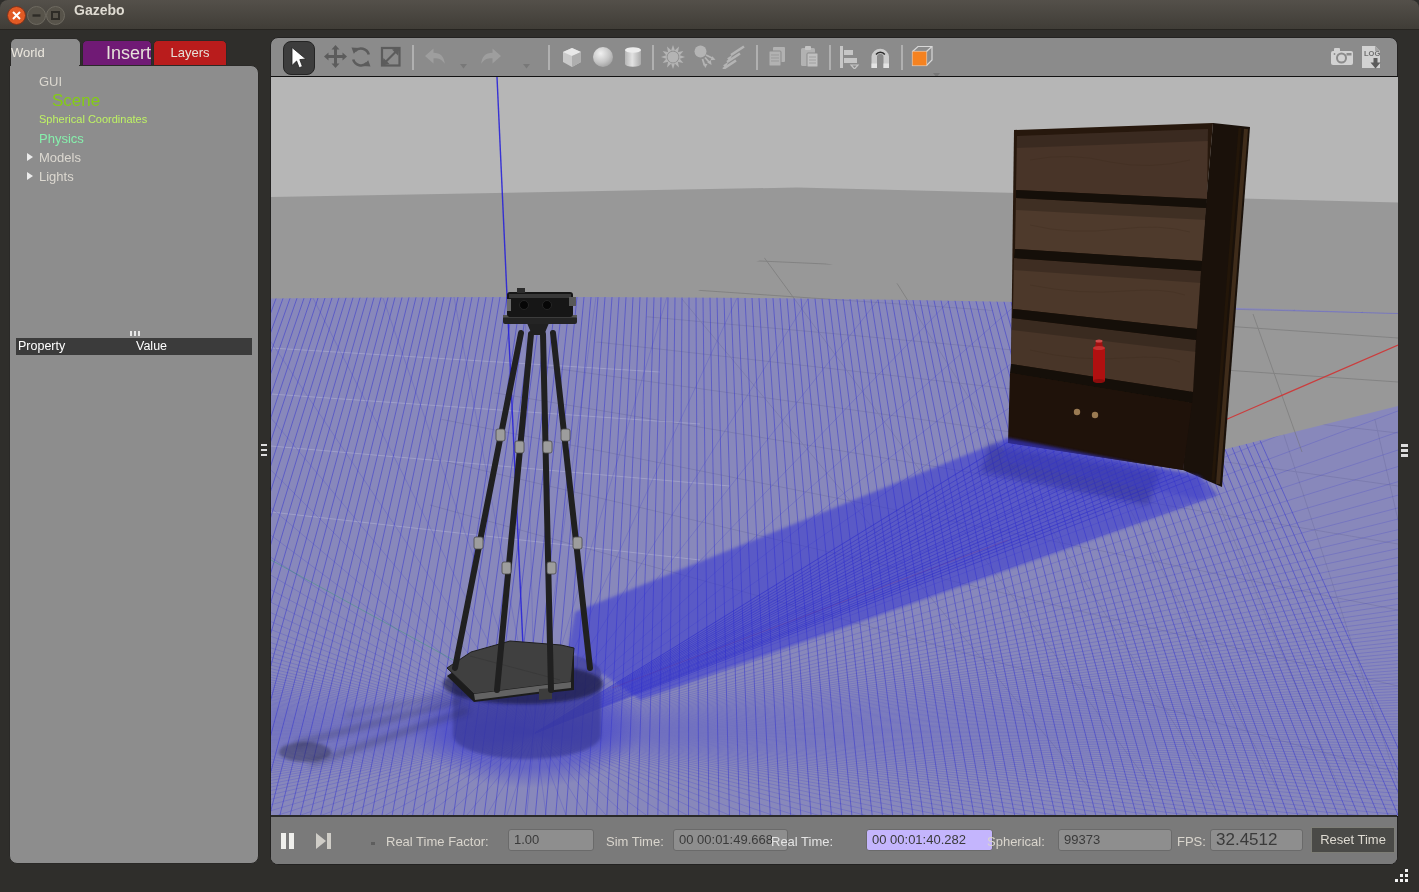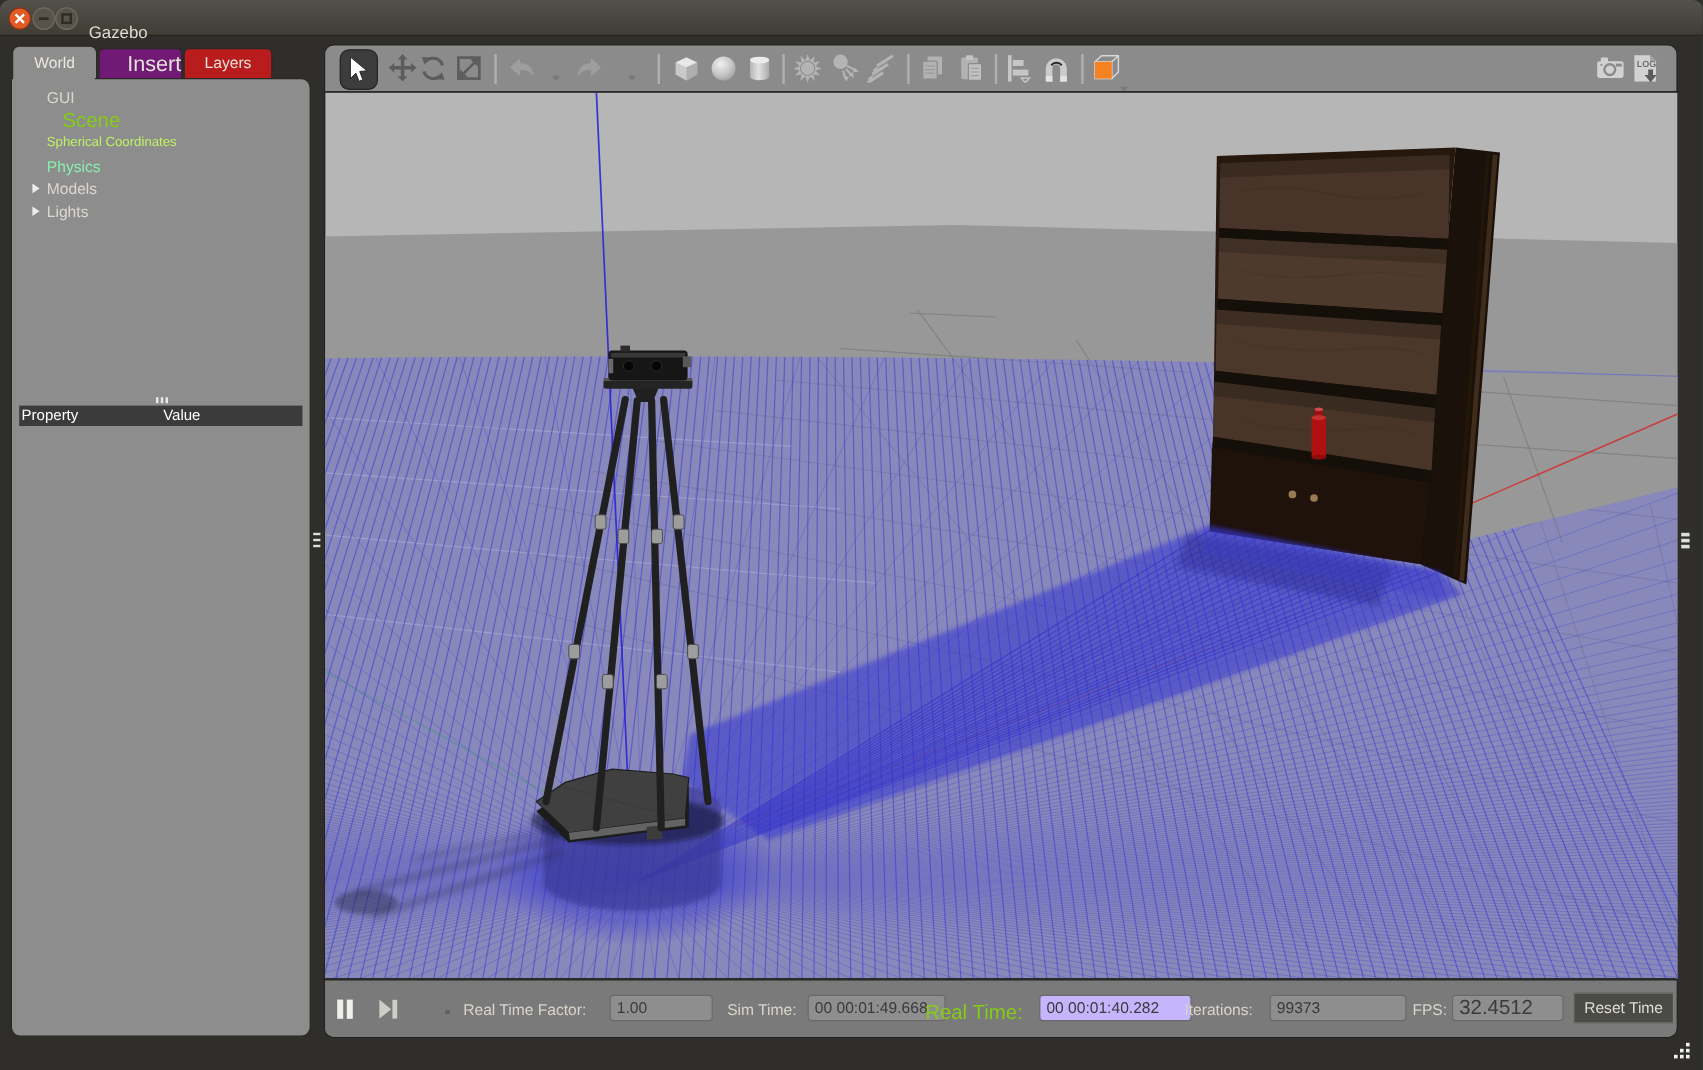--- a/index.html
+++ b/index.html
@@ -13,24 +13,24 @@
         <path d="M5,5 L12,12 M12,5 L5,12" stroke="#fff" stroke-width="2"></path>
       </svg></div>
   <div class="abs" style="left:27px;top:6px;width:17px;height:17px;border-radius:50%;background:#57534a;border:1px solid #6e6a60">
     <svg width="17" height="17">
         <path d="M4.5,8.5 L12.5,8.5" stroke="#2e2c27" stroke-width="2.4"></path>
       </svg></div>
   <div class="abs" style="left:46px;top:6px;width:17px;height:17px;border-radius:50%;background:#57534a;border:1px solid #6e6a60">
     <svg width="17" height="17">
         <rect x="5" y="5" width="7" height="7" fill="none" stroke="#2e2c27" stroke-width="2"></rect>
       </svg></div>
-  <div class="abs" style="left:74px;top:19px;font-size:14px;font-weight:normal;color:#dfdbd2">Gazebo</div>
+  <div class="abs" style="left:74px;top:2px;font-size:14px;font-weight:bold;color:#dfdbd2">Gazebo</div>
 </div>
 
-<div class="abs" style="left:10px;top:38px;width:71px;height:29px;background:#8d8d8d;border:1px solid #2a2927;border-bottom:none;border-radius:6px 6px 0 0;box-sizing:border-box;text-align:center;line-height:27px;font-size:13px;color:#ebe7de">World</div>
+<div class="abs" style="left:10px;top:38px;width:71px;height:29px;background:#8d8d8d;border:1px solid #2a2927;border-bottom:none;border-radius:6px 6px 0 0;box-sizing:border-box;line-height:27px;font-size:13px;color:#ebe7de">World</div>
 <div class="abs" style="left:82px;top:40px;width:70px;height:26px;background:#701a75;border:1px solid #2a2927;border-radius:5px 5px 0 0;box-sizing:border-box;text-align:right;line-height:24px;font-size:18px;color:#e6e2d9">Insert</div>
 <div class="abs" style="left:153px;top:40px;width:74px;height:26px;background:#b91c1c;border:1px solid #2a2927;border-radius:5px 5px 0 0;box-sizing:border-box;text-align:center;line-height:24px;font-size:13px;color:#e6e2d9">Layers</div>
 <div class="abs" style="left:9px;top:65px;width:250px;height:799px;background:#8d8d8d;border:1px solid #2a2927;border-radius:0 8px 8px 8px;box-sizing:border-box"></div>
 <div class="abs" style="left:11px;top:64px;width:68px;height:3px;background:#8d8d8d"></div>
 <div style="position:absolute;left:39px;top:72px;height:19px;line-height:19px;color:#dcd8d0;font-size:13px;white-space:nowrap">GUI</div>
 <div style="position:absolute;left:52px;top:91px;height:19px;line-height:19px;color:#84cc16;font-size:17px;white-space:nowrap">Scene</div>
 <div style="position:absolute;left:39px;top:110px;height:19px;line-height:19px;color:#bef264;font-size:11px;white-space:nowrap">Spherical Coordinates</div>
 <div style="position:absolute;left:39px;top:129px;height:19px;line-height:19px;color:#86efac;font-size:13px;white-space:nowrap">Physics</div>
 <span style="position:absolute;left:27px;top:153px;width:0;height:0;border-left:6px solid #ececec;border-top:4.5px solid transparent;border-bottom:4.5px solid transparent"></span>
 <div style="position:absolute;left:39px;top:148px;height:19px;line-height:19px;color:#dcd8d0;font-size:13px;white-space:nowrap">Models</div>
@@ -794,23 +794,23 @@
 <div style="position:absolute;left:289px;top:833px;width:5px;height:16px;background:#efefec"></div>
 <div style="position:absolute;left:316px;top:833px"><svg width="18" height="16" viewBox="0 0 18 16" style="">
       <path d="M0,0 L10,8 L0,16 Z" fill="#cfcdc7"></path>
       <rect x="11" y="0" width="4" height="16" fill="#cfcdc7"></rect>
     </svg></div>
 <div style="position:absolute;left:371px;top:842px;width:4px;height:3px;background:#5e5e5e"></div>
 <div style="position:absolute;left:386px;top:834px;color:#d9d5cd;font-size:13px;white-space:nowrap">Real Time Factor:</div>
 <div style="position:absolute;left:508px;top:829px;width:86px;height:22px;background:#8e8e8e;border:1px solid #6a6a6a;border-radius:3px;box-sizing:border-box;color:#3a3a3a;font-size:13px;line-height:20px;padding-left:5px;white-space:nowrap;overflow:hidden">1.00</div>
 <div style="position:absolute;left:606px;top:834px;color:#d9d5cd;font-size:13px;white-space:nowrap">Sim Time:</div>
 <div style="position:absolute;left:673px;top:829px;width:115px;height:22px;background:#8e8e8e;border:1px solid #6a6a6a;border-radius:3px;box-sizing:border-box;color:#3a3a3a;font-size:13px;line-height:20px;padding-left:5px;white-space:nowrap;overflow:hidden">00 00:01:49.668</div>
-<div style="position:absolute;left:771px;top:834px;color:#84cc16;font-size:17px;white-space:nowrap">Real Time:</div>
+<div style="position:absolute;left:771px;top:834px;color:#e5e5e5;font-size:13px;white-space:nowrap">Real Time:</div>
 <div style="position:absolute;left:866px;top:829px;width:127px;height:22px;background:#c4b5fd;border:1px solid #6a6a6a;border-radius:3px;box-sizing:border-box;color:#3a3a3a;font-size:13px;line-height:20px;padding-left:5px;white-space:nowrap;overflow:hidden">00 00:01:40.282</div>
-<div style="position:absolute;left:987px;top:834px;color:#d9d5cd;font-size:13px;white-space:nowrap">Iterations:</div>
+<div style="position:absolute;left:987px;top:834px;color:#d9d5cd;font-size:13px;white-space:nowrap">Spherical:</div>
 <div style="position:absolute;left:1058px;top:829px;width:114px;height:22px;background:#8e8e8e;border:1px solid #6a6a6a;border-radius:3px;box-sizing:border-box;color:#3a3a3a;font-size:13px;line-height:20px;padding-left:5px;white-space:nowrap;overflow:hidden">99373</div>
 <div style="position:absolute;left:1177px;top:834px;color:#d9d5cd;font-size:13px;white-space:nowrap">FPS:</div>
 <div style="position:absolute;left:1210px;top:829px;width:93px;height:22px;background:#8e8e8e;border:1px solid #6a6a6a;border-radius:3px;box-sizing:border-box;color:#3a3a3a;font-size:17px;line-height:20px;padding-left:5px;white-space:nowrap;overflow:hidden">32.4512</div>
 <div style="position:absolute;left:1311px;top:827px;width:84px;height:26px;background:#4a4a47;border:1.5px solid #7d7d76;box-sizing:border-box;color:#dfdbd2;font-size:13px;text-align:center;line-height:23px">Reset Time</div>
 
 <svg class="abs" style="left:1393px;top:868px" width="18" height="17">
 <g fill="#f2f2f2">
       <rect x="12" y="1" width="3" height="3"></rect>
       <rect x="12" y="6" width="3" height="3"></rect>
       <rect x="12" y="11" width="3" height="3"></rect>

